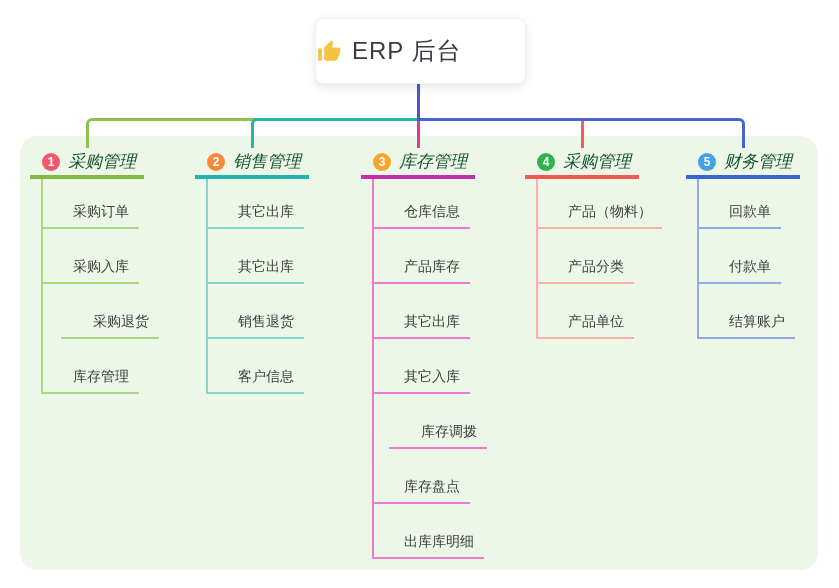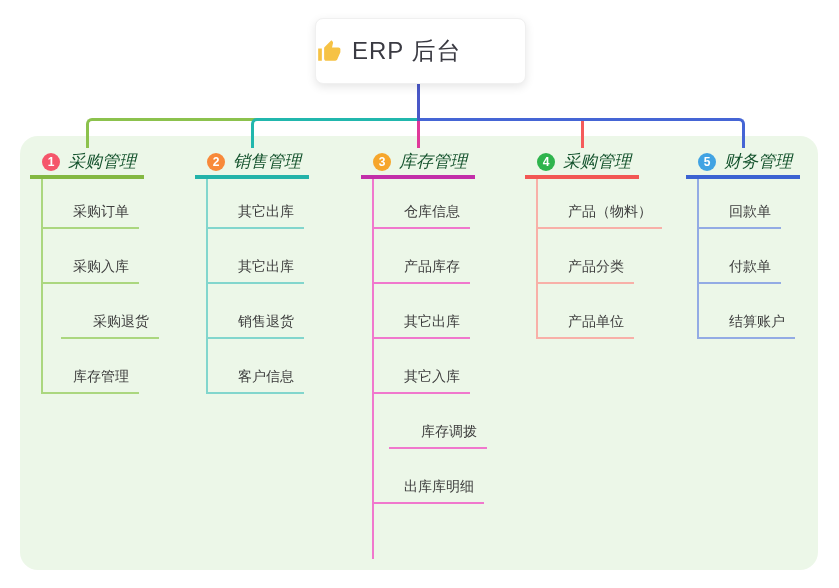--- a/index.html
+++ b/index.html
@@ -106,20 +106,21 @@
       <span class="badge" style="background: rgb(246, 166, 44);">3</span>
       <span class="branch-label">库存管理</span>
     </div>
     <div class="children">
       <div class="vline" style="background: rgb(240, 120, 205); height: 380px;"></div>
     <div class="child" style="border-bottom-color: rgb(240, 120, 205);"><span>仓库信息</span></div>
           <div class="child" style="border-bottom-color: rgb(240, 120, 205);"><span>产品库存</span></div>
           <div class="child" style="border-bottom-color: rgb(240, 120, 205);"><span>其它出库</span></div>
           <div class="child" style="border-bottom-color: rgb(240, 120, 205);"><span>其它入库</span></div>
           <div class="child" style="border-bottom-color: rgb(240, 120, 205); margin-left: 17px;"><span>库存调拨</span></div>
+          <div class="child" style="border-bottom-color: rgb(240, 120, 205);"><span>库存盘点</span></div>
           <div class="child" style="border-bottom-color: rgb(240, 120, 205);"><span>出库库明细</span></div>
         </div>
   </div>
 
   <div class="branch" style="left: 525px;">
     <div class="branch-title" style="border-bottom-color: rgb(242, 87, 84);">
       <span class="badge" style="background: rgb(47, 180, 77);">4</span>
       <span class="branch-label">采购管理</span>
     </div>
     <div class="children">

